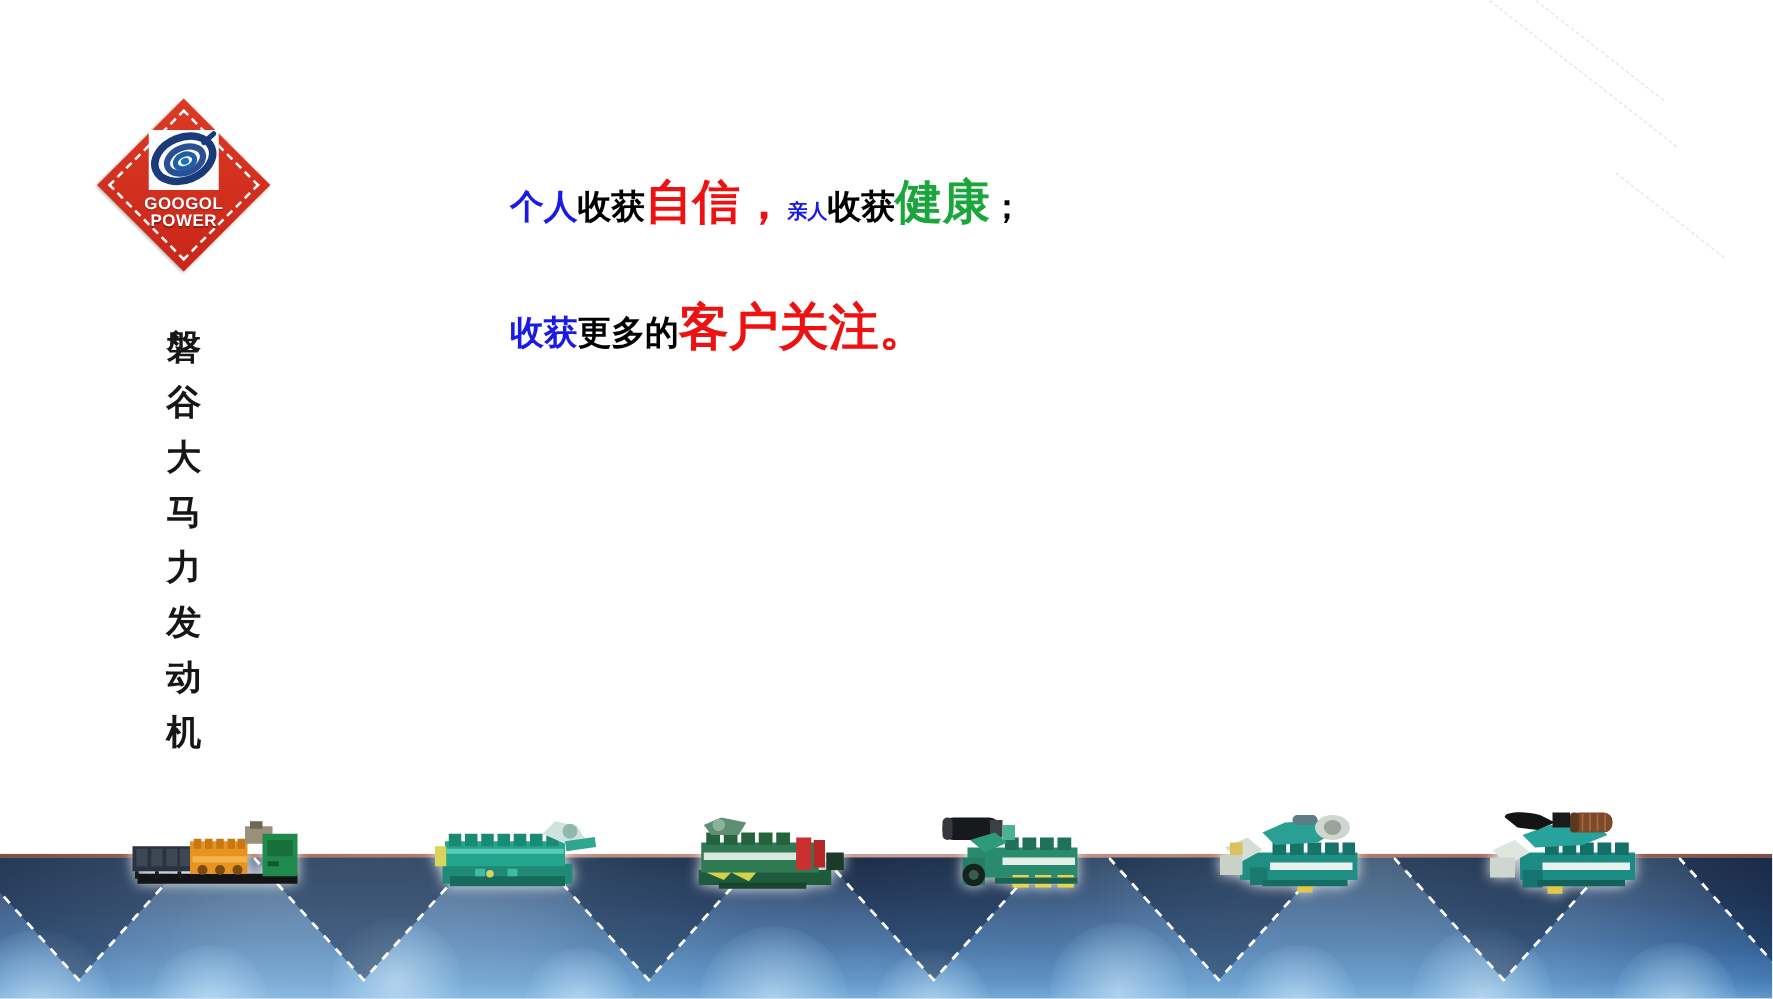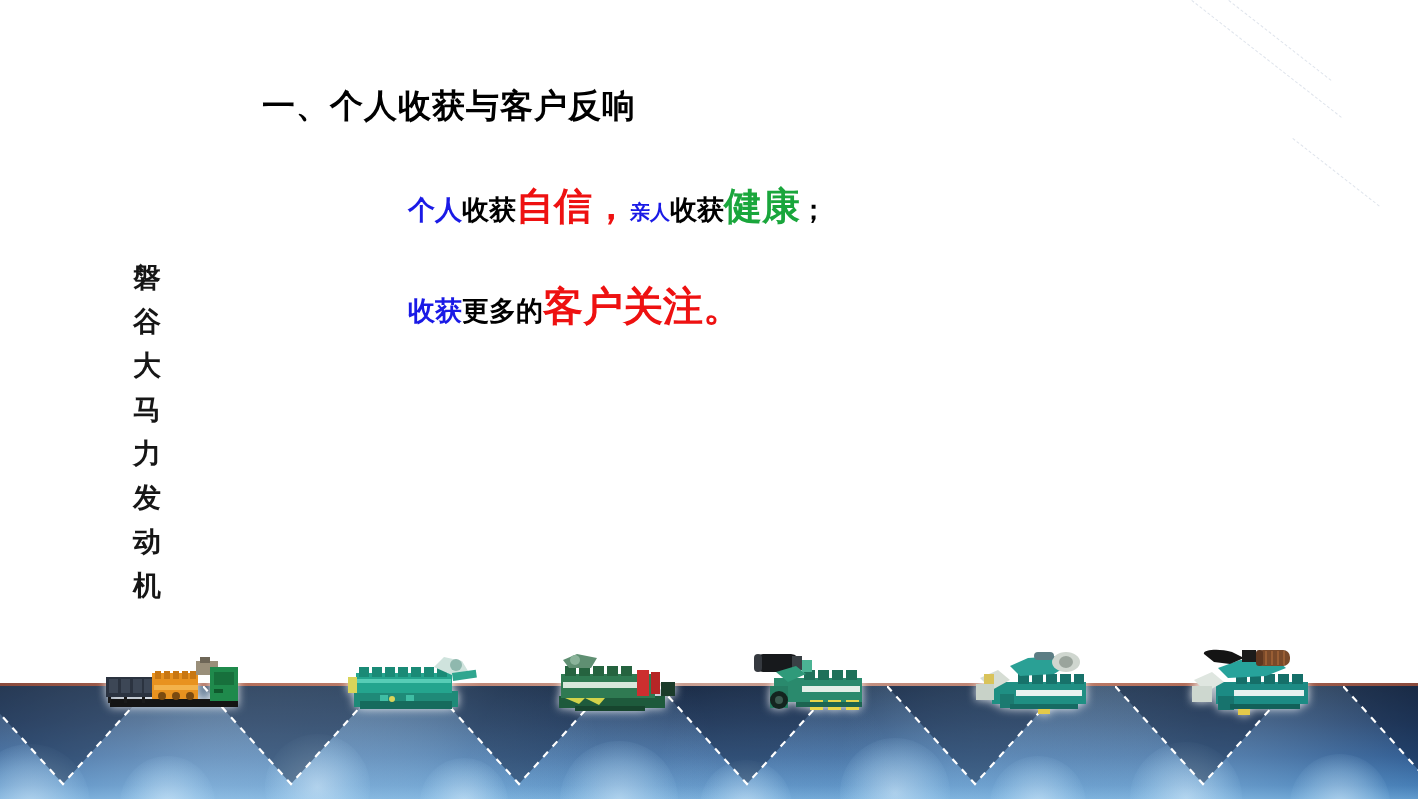--- a/index.html
+++ b/index.html
@@ -142,21 +142,21 @@
     font-family: "DejaVu Serif", "Liberation Serif", serif;
     font-weight: bold;
     color: #000000;
     white-space: nowrap;
     line-height: 1.1;
   }
   #hl-line-1 { margin-top: 56px; font-size: 27px; }
   #hl-line-2 { margin-top: 58px; font-size: 27px; }
   .sz-big   { font-size: 38px; }
   .sz-big2  { font-size: 40px; }
-  .sz-small { font-size: 20px; }
+  .sz-small { font-size: 16px; }
 
   
   #banner {
     position: absolute;
     left: 0;
     bottom: 0;
     width: 1418px;
     height: 116px;
     overflow: hidden;
   }
@@ -222,35 +222,51 @@
 <body>
 
 <div id="slide">
 
   <div class="deco-diag" style="left:1229px; top:0px; width:130px; transform:rotate(38deg);"></div>
   <div class="deco-diag" style="left:1192px; top:0px; width:190px; transform:rotate(38deg);"></div>
   <div class="deco-diag" style="left:1293px; top:138px; width:110px; transform:rotate(38deg);"></div>
 
   <div id="logo-block">
 
+    <div id="logo-diamond-wrap">
+      <div class="diamond"></div>
+      <div class="diamond-dash"></div>
+
+      <div class="logo-inner">
+        <svg class="logo-swirl" width="56" height="48" viewBox="0 0 56 48">
+          <ellipse cx="28" cy="23" rx="24" ry="17" fill="none" stroke="#1b3a7a" stroke-width="6" transform="rotate(-22 28 23)"></ellipse>
+          <ellipse cx="29" cy="24" rx="15" ry="10" fill="none" stroke="#2a4f96" stroke-width="5" transform="rotate(-22 29 24)"></ellipse>
+          <ellipse cx="29" cy="25" rx="8" ry="5.5" fill="none" stroke="#1f5fa8" stroke-width="4" transform="rotate(-22 29 25)"></ellipse>
+          <ellipse cx="29" cy="25" rx="3.4" ry="2.6" fill="#1f6fc0" transform="rotate(-22 29 25)"></ellipse>
+          <path d="M44 10 L52 3" stroke="#1b3a7a" stroke-width="4" stroke-linecap="round"></path>
+        </svg>
+      </div>
+
+      <div class="logo-word" id="logo-googol">GOOGOL</div>
+      <div class="logo-word" id="logo-power">POWER</div>
+    </div>
 
     <div id="brand-vertical">
       <span>磐</span>
       <span>谷</span>
       <span>大</span>
       <span>马</span>
       <span>力</span>
       <span>发</span>
       <span>动</span>
       <span>机</span>
     </div>
   </div>
 
   <div id="content">
-    <div id="slide-title">一、个人收获与客户反响</div>
 
     <div class="hl-line" id="hl-line-1"><span style="color: rgb(26, 26, 230);">个人</span><span style="color: rgb(0, 0, 0);">收获</span><span class="sz-big" style="color: rgb(238, 17, 17);">自信</span><span class="sz-big" style="color: rgb(238, 17, 17);">，</span><span class="sz-small" style="color: rgb(26, 26, 230);">亲人</span><span style="color: rgb(0, 0, 0);">收获</span><span class="sz-big" style="color: rgb(26, 166, 60);">健康</span><span style="color: rgb(0, 0, 0);">；</span></div>
     <div class="hl-line" id="hl-line-2"><span style="color: rgb(26, 26, 230);">收获</span><span style="color: rgb(0, 0, 0);">更多的</span><span class="sz-big2" style="color: rgb(238, 17, 17); font-family: Liberation Serif, serif;">客户关注。</span></div>
   </div>
 
   <div id="banner">
     <div id="banner-topline"></div>
     <div id="banner-bg">
       <div class="bokeh" style="left:-30px;  top:58px;  width:120px; height:120px;"></div>
       <div class="bokeh" style="left:120px;  top:70px;  width:95px;  height:95px;"></div>

